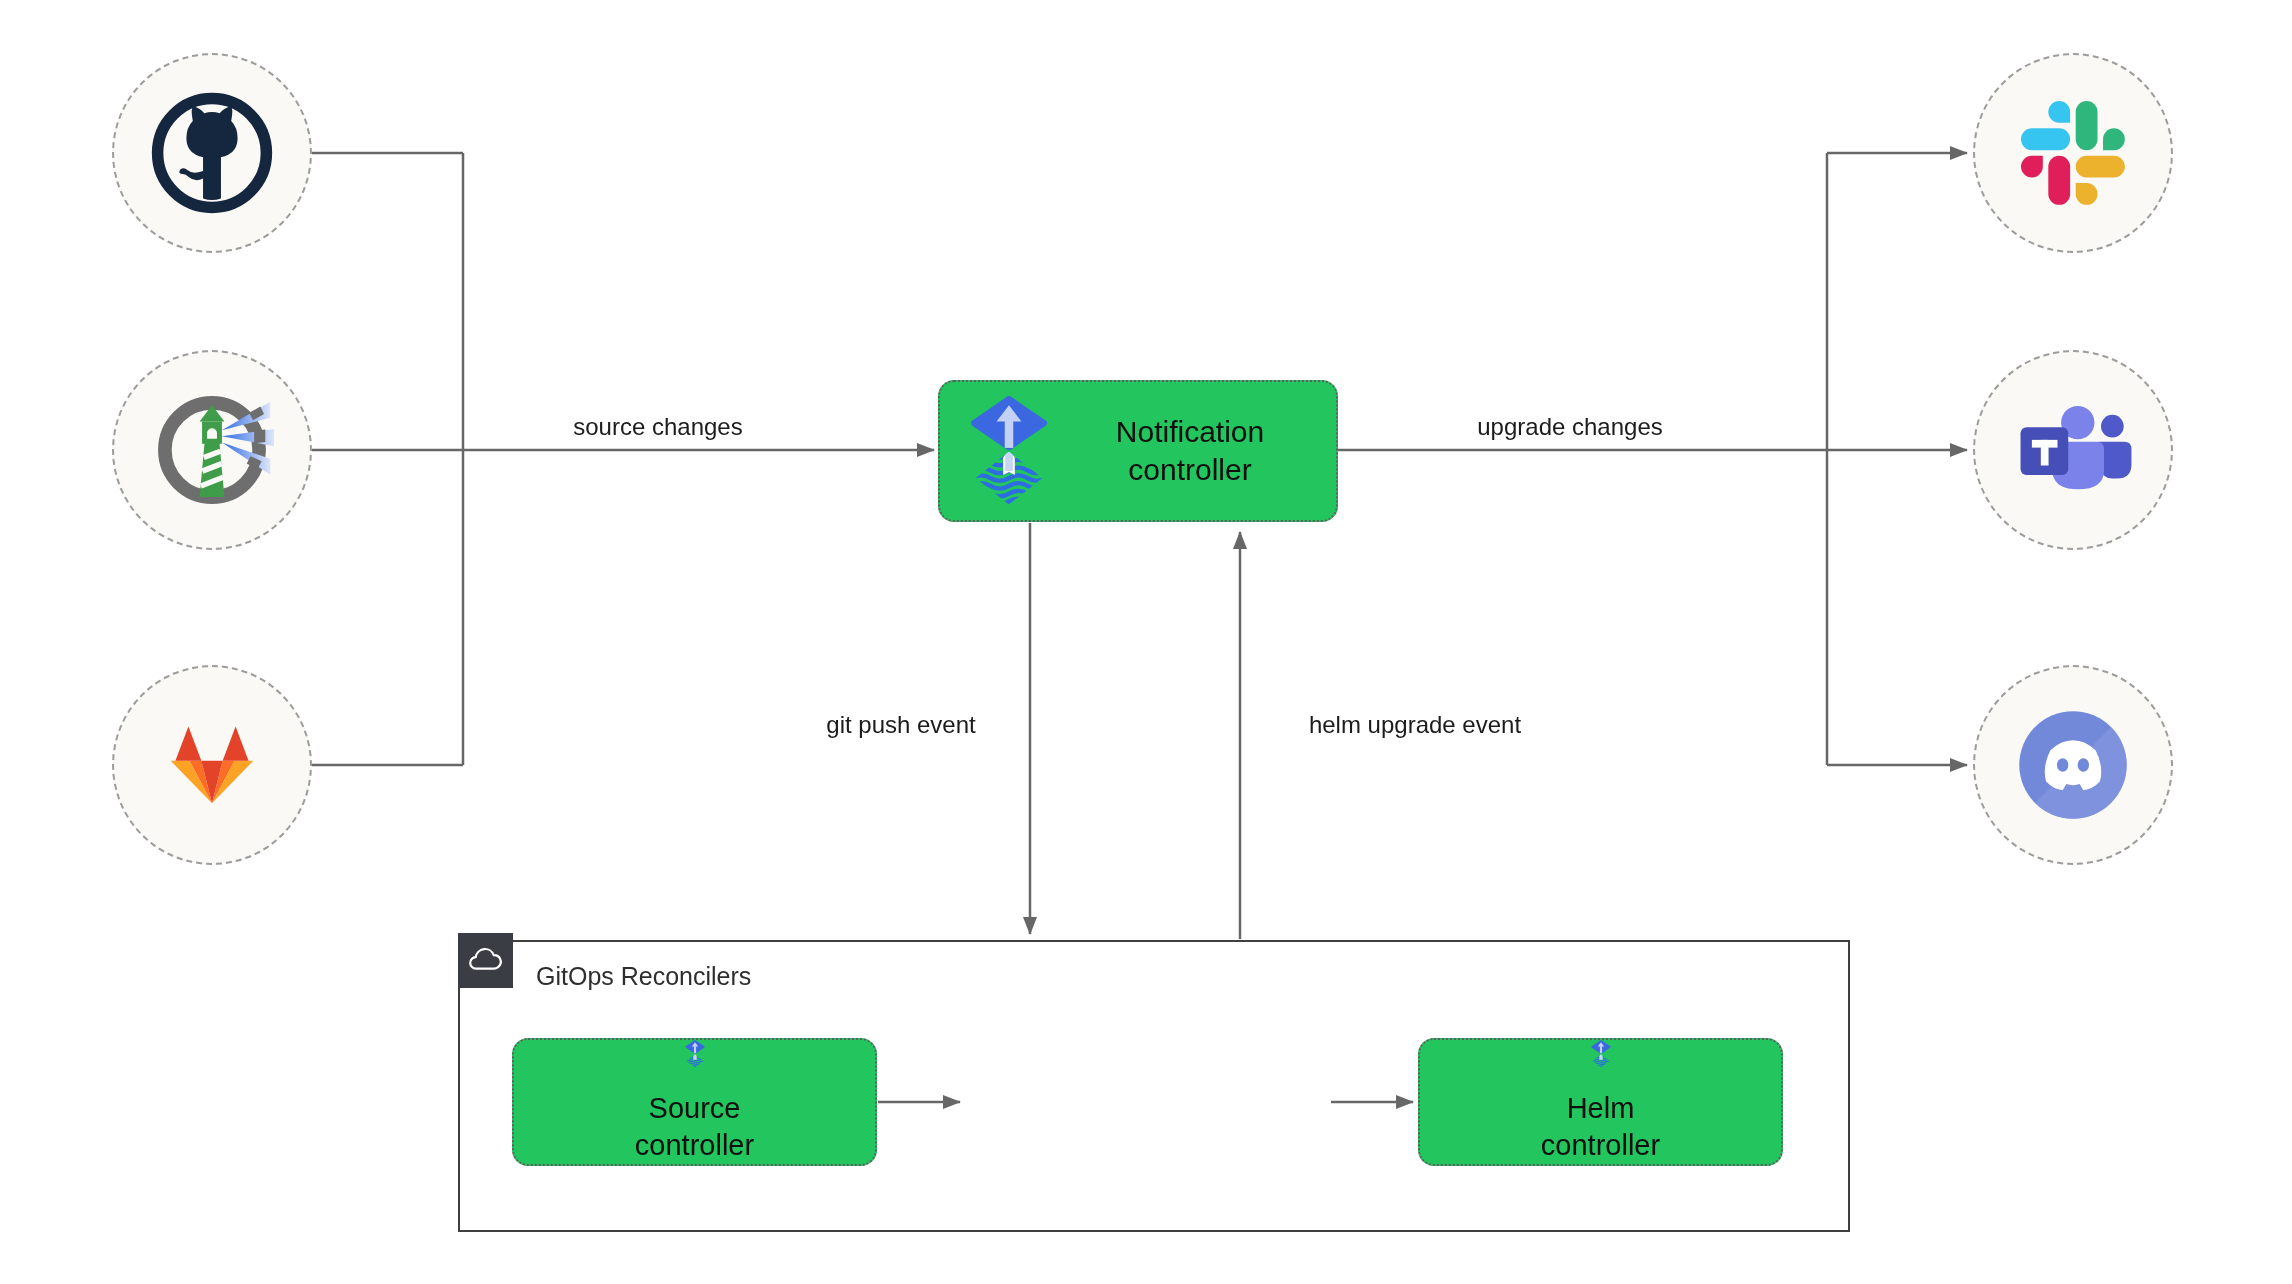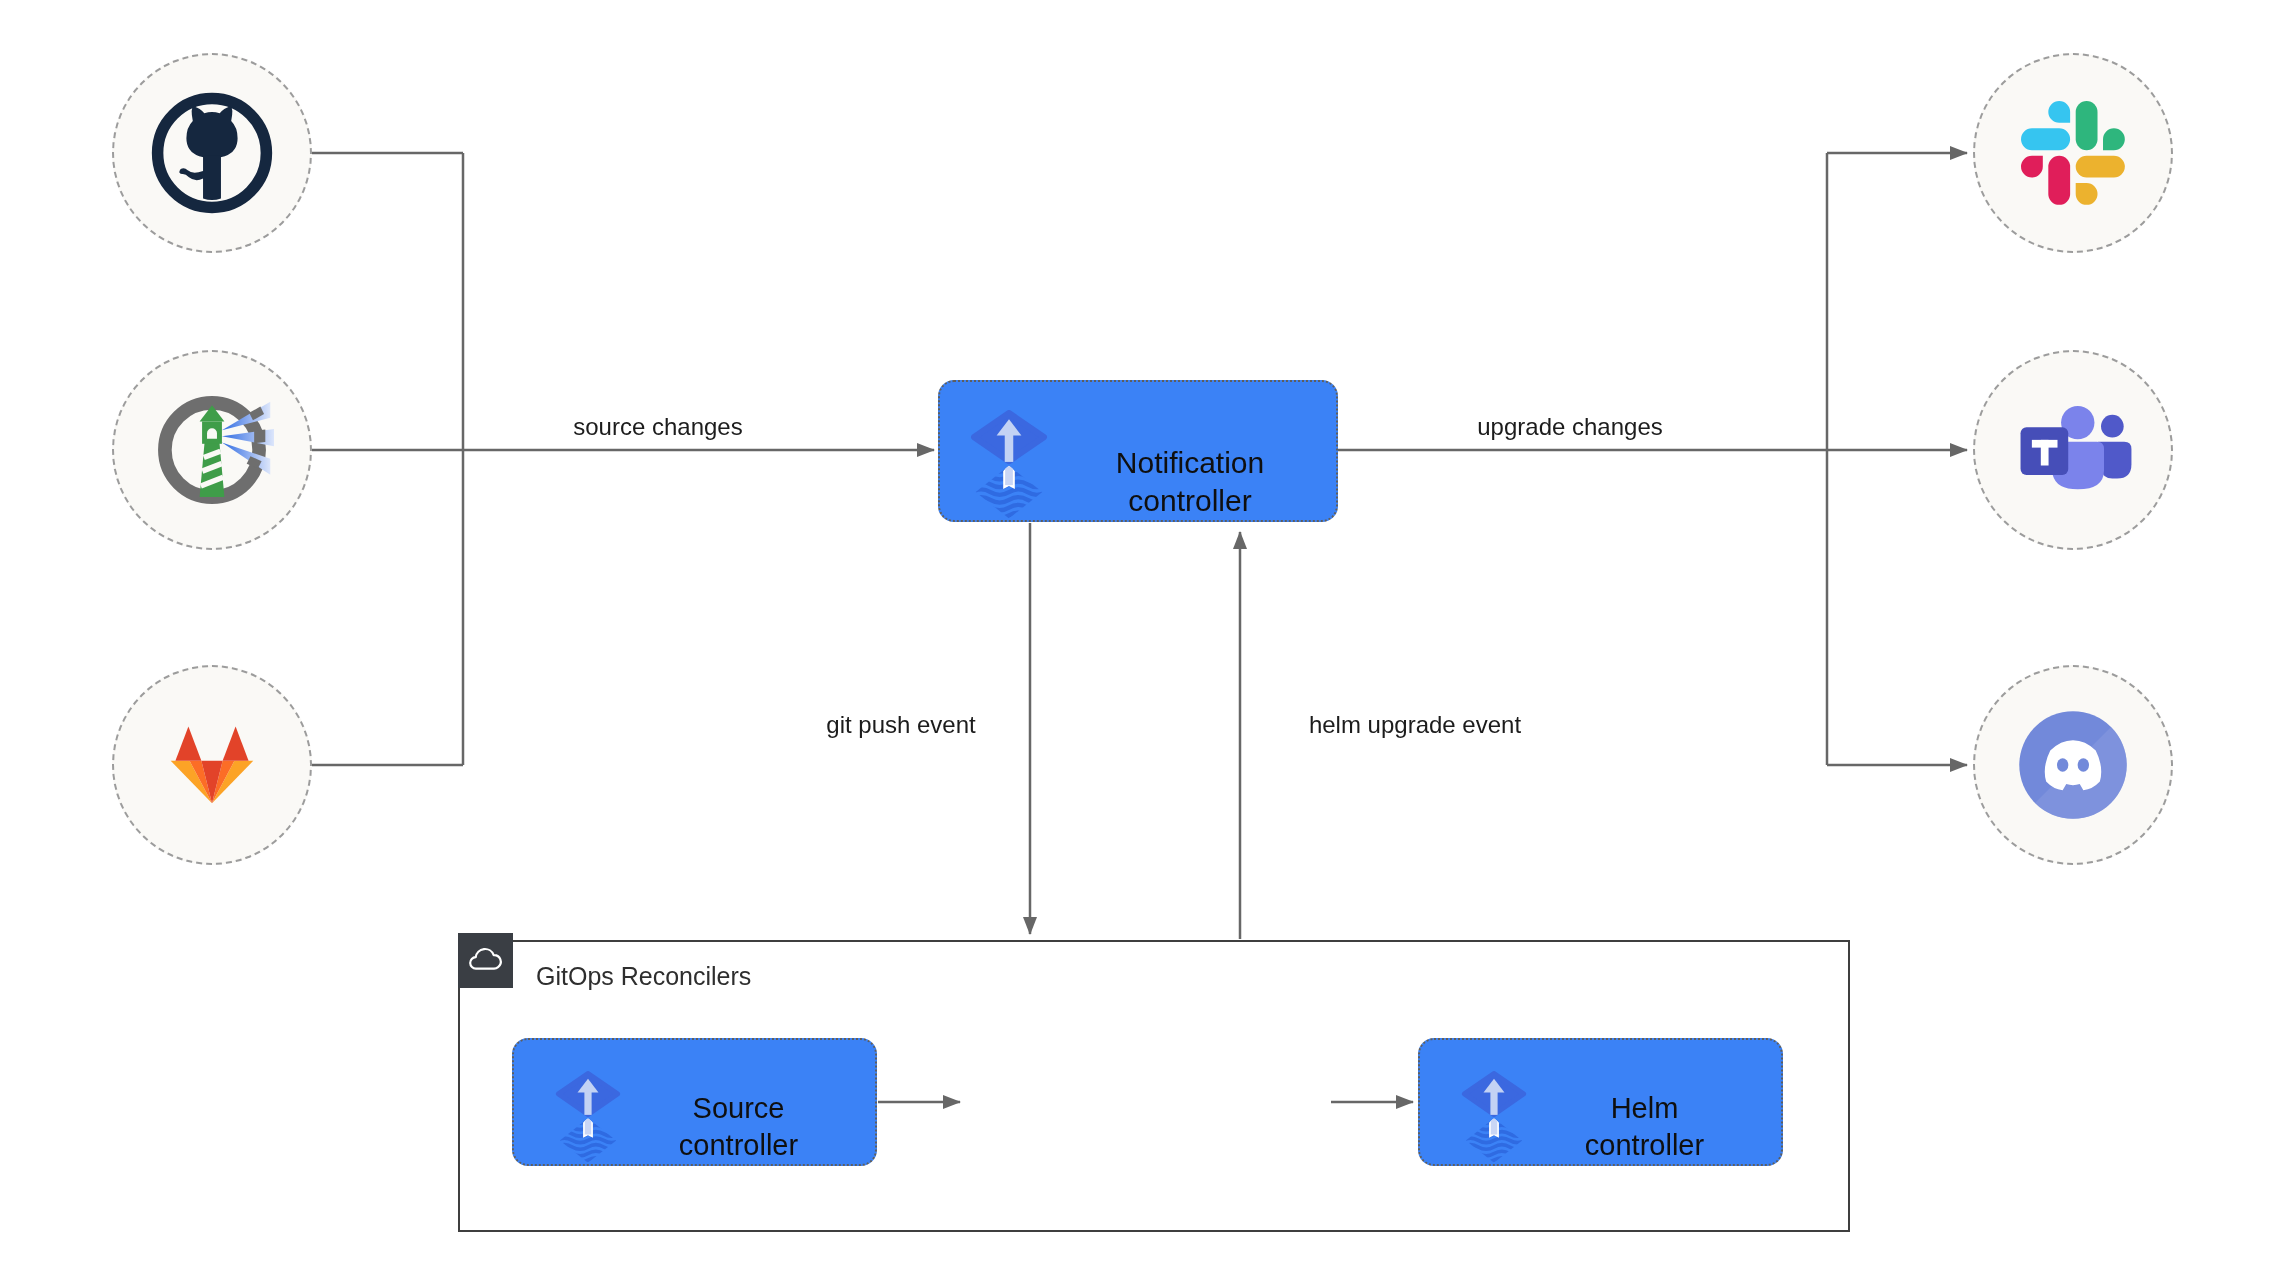--- a/index.html
+++ b/index.html
@@ -9,30 +9,30 @@
   }
   .wires{position:absolute;left:0;top:0;width:2292px;height:1284px;}
   .wires path{fill:none;stroke:#676767;stroke-width:2.5px;}
 
   .circle-node{
     position:absolute;width:200px;height:200px;border-radius:50%;
     border:2.5px dashed #9C9C9C;background:#FAF9F6;box-sizing:border-box;
     display:flex;align-items:center;justify-content:center;
   }
   .rect-node{
-    position:absolute;background:#3b82f6;border:2.5px dotted #5E5E5E;
+    position:absolute;background:#22c55e;border:2.5px dotted #5E5E5E;
     border-radius:16px;box-sizing:border-box;
-    display:flex;align-items:flex-end;justify-content:center;
+    display:flex;align-items:center;justify-content:center;
   }
   .rect-node .node-label{
     color:#0F0F0F;text-align:center;font-weight:400;
   }
   .node-big{left:938px;top:380px;width:400px;height:142px;gap:26px;}
   .node-big .node-label{font-size:30px;line-height:38px;width:232px;}
-  .node-small{width:365px;height:128px;top:1038px;gap:22px;}
+  .node-small{width:365px;height:128px;top:1038px;gap:22px;flex-direction:column;}
   .node-small .node-label{font-size:29px;line-height:37px;width:192px;}
 
   .group-box{
     position:absolute;left:458px;top:940px;width:1392px;height:292px;
     border:2.5px solid #3F3F3F;box-sizing:border-box;background:transparent;
   }
   .group-badge{
     position:absolute;left:-2px;top:-9px;width:55px;height:55px;background:#3A3E44;
     display:flex;align-items:center;justify-content:center;
   }

